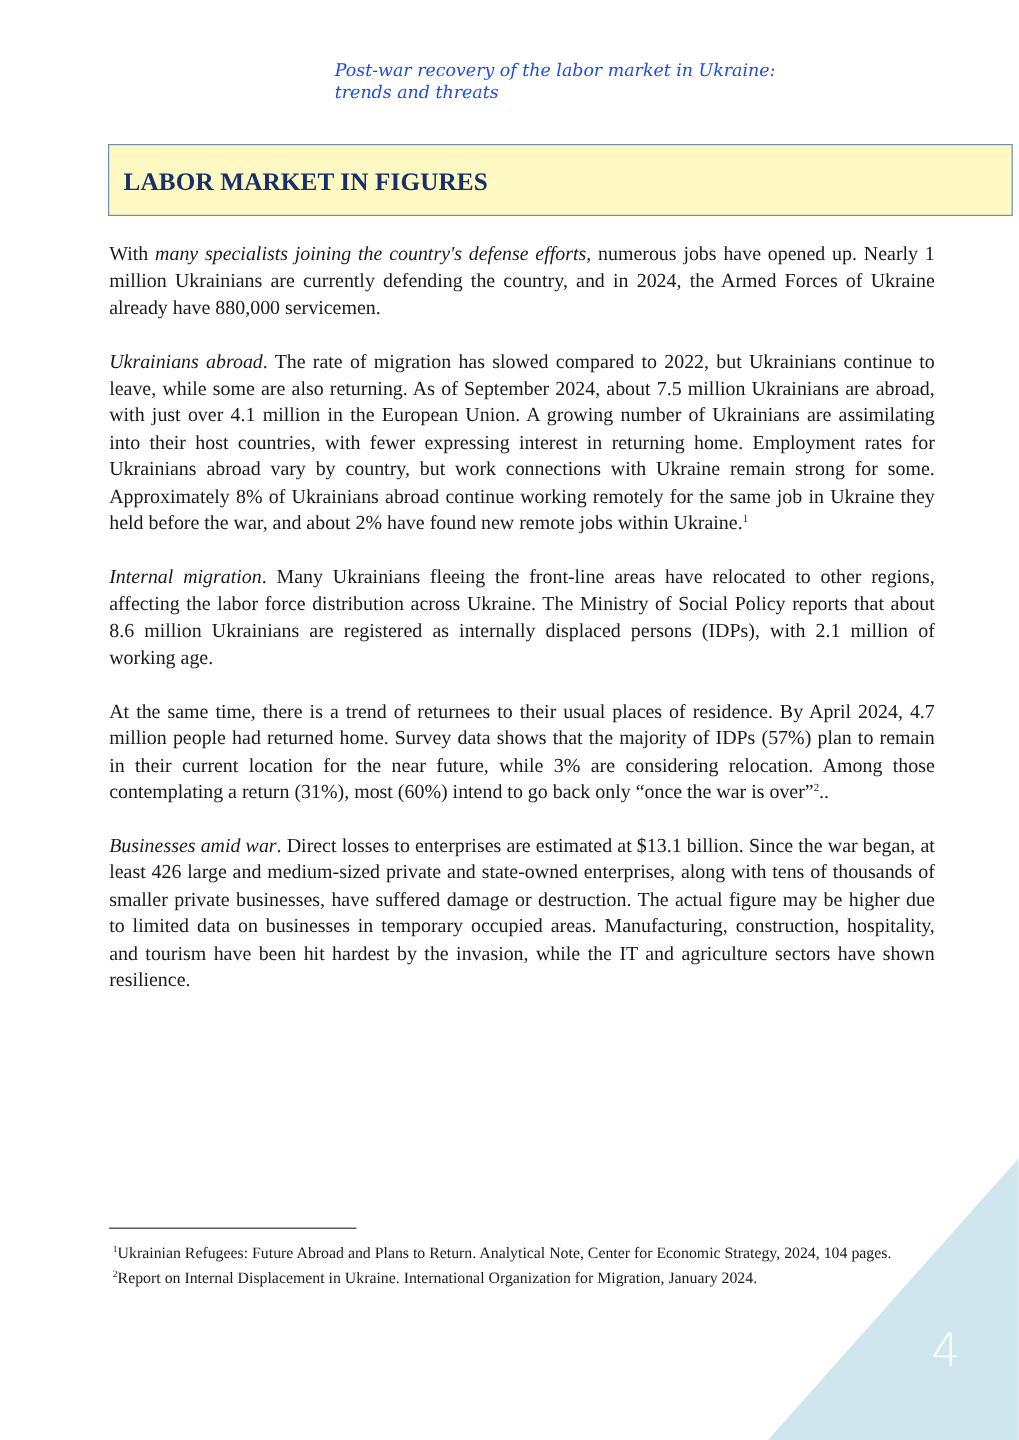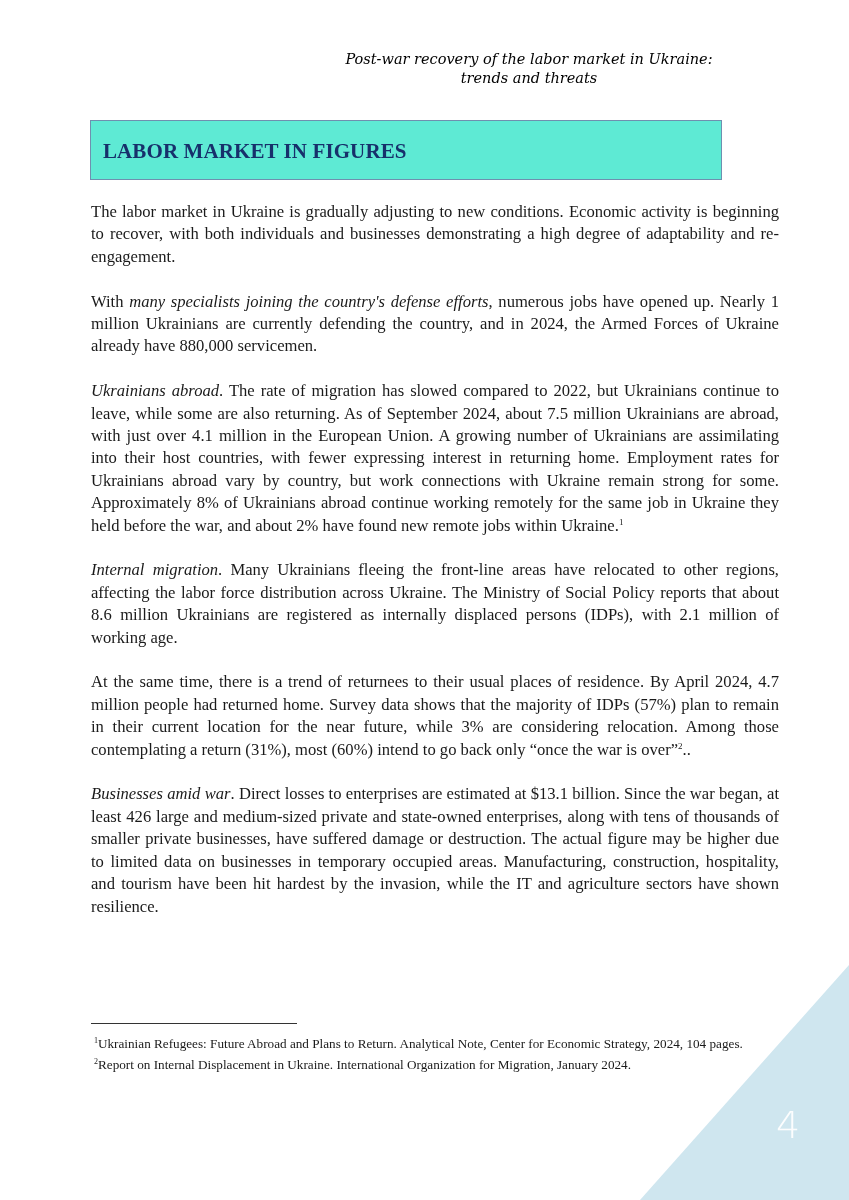--- a/index.html
+++ b/index.html
@@ -7,27 +7,27 @@
     width: 849px; height: 1200px; position: relative; overflow: hidden;
     background: #ffffff; color: #1a1a1a;
     font-family: "DejaVu Serif", "Liberation Serif", serif;
   }
   .corner {
     position: absolute; left: 0; top: 0; width: 849px; height: 1200px;
     pointer-events: none;
   }
   .running-header {
     position: absolute; right: 70px; top: 50px; width: 500px;
-    text-align: center; font-style: italic; font-size: 14.5px; line-height: 19px;
-    color: #000000;
+    text-align: left; font-style: italic; font-size: 14.5px; line-height: 19px;
+    color: #1d4ed8;
   }
   .running-header div { white-space: nowrap; }
   .section-box {
-    position: absolute; left: 90px; top: 120px; width: 632px; height: 60px;
-    background: #5eead4; border: 1.5px solid #6f8faf; box-sizing: border-box;
+    position: absolute; left: 90px; top: 120px; width: 754px; height: 60px;
+    background: #fef9c3; border: 1.5px solid #6f8faf; box-sizing: border-box;
   }
   .section-title {
     position: absolute; left: 12px; top: 18px;
     font-family: "Liberation Serif", serif; font-weight: bold;
     font-size: 21px; color: #17306b; letter-spacing: 0.1px;
   }
   .body-text {
     position: absolute; left: 91px; top: 201px; width: 688px;
     font-family: "Liberation Serif", serif; font-size: 16.6px; line-height: 22.4px;
     text-align: justify; color: #1a1a1a;
@@ -62,21 +62,20 @@
 <div class="running-header">
   <div>Post-war recovery of the labor market in Ukraine:</div>
   <div>trends and threats</div>
 </div>
 
 <div class="section-box">
   <div class="section-title">LABOR MARKET IN FIGURES</div>
 </div>
 
 <div class="body-text">
-  <p><span>The labor market in Ukraine is gradually adjusting to new conditions. Economic activity is beginning to recover, with both individuals and businesses demonstrating a high degree of adaptability and re-engagement.</span></p>
   <p><span>With </span><em>many specialists joining the country's defense efforts</em><span>, numerous jobs have opened up. Nearly 1 million Ukrainians are currently defending the country, and in 2024, the Armed Forces of Ukraine already have 880,000 servicemen.</span></p>
   <p><em>Ukrainians abroad</em><span>. The rate of migration has slowed compared to 2022, but Ukrainians continue to leave, while some are also returning. As of September 2024, about 7.5 million Ukrainians are abroad, with just over 4.1 million in the European Union. A growing number of Ukrainians are assimilating into their host countries, with fewer expressing interest in returning home. Employment rates for Ukrainians abroad vary by country, but work connections with Ukraine remain strong for some. Approximately 8% of Ukrainians abroad continue working remotely for the same job in Ukraine they held before the war, and about 2% have found new remote jobs within Ukraine.</span><sup>1</sup></p>
   <p><em>Internal migration</em><span>. Many Ukrainians fleeing the front-line areas have relocated to other regions, affecting the labor force distribution across Ukraine. The Ministry of Social Policy reports that about 8.6 million Ukrainians are registered as internally displaced persons (IDPs), with 2.1 million of working age.</span></p>
   <p><span>At the same time, there is a trend of returnees to their usual places of residence. By April 2024, 4.7 million people had returned home. Survey data shows that the majority of IDPs (57%) plan to remain in their current location for the near future, while 3% are considering relocation. Among those contemplating a return (31%), most (60%) intend to go back only “once the war is over”</span><sup>2</sup><span>..</span></p>
   <p><em>Businesses amid war</em><span>. Direct losses to enterprises are estimated at $13.1 billion. Since the war began, at least 426 large and medium-sized private and state-owned enterprises, along with tens of thousands of smaller private businesses, have suffered damage or destruction. The actual figure may be higher due to limited data on businesses in temporary occupied areas. Manufacturing, construction, hospitality, and tourism have been hit hardest by the invasion, while the IT and agriculture sectors have shown resilience.</span></p>
 </div>
 
 <div class="footnote-rule"></div>
 
 <div class="footnotes">

